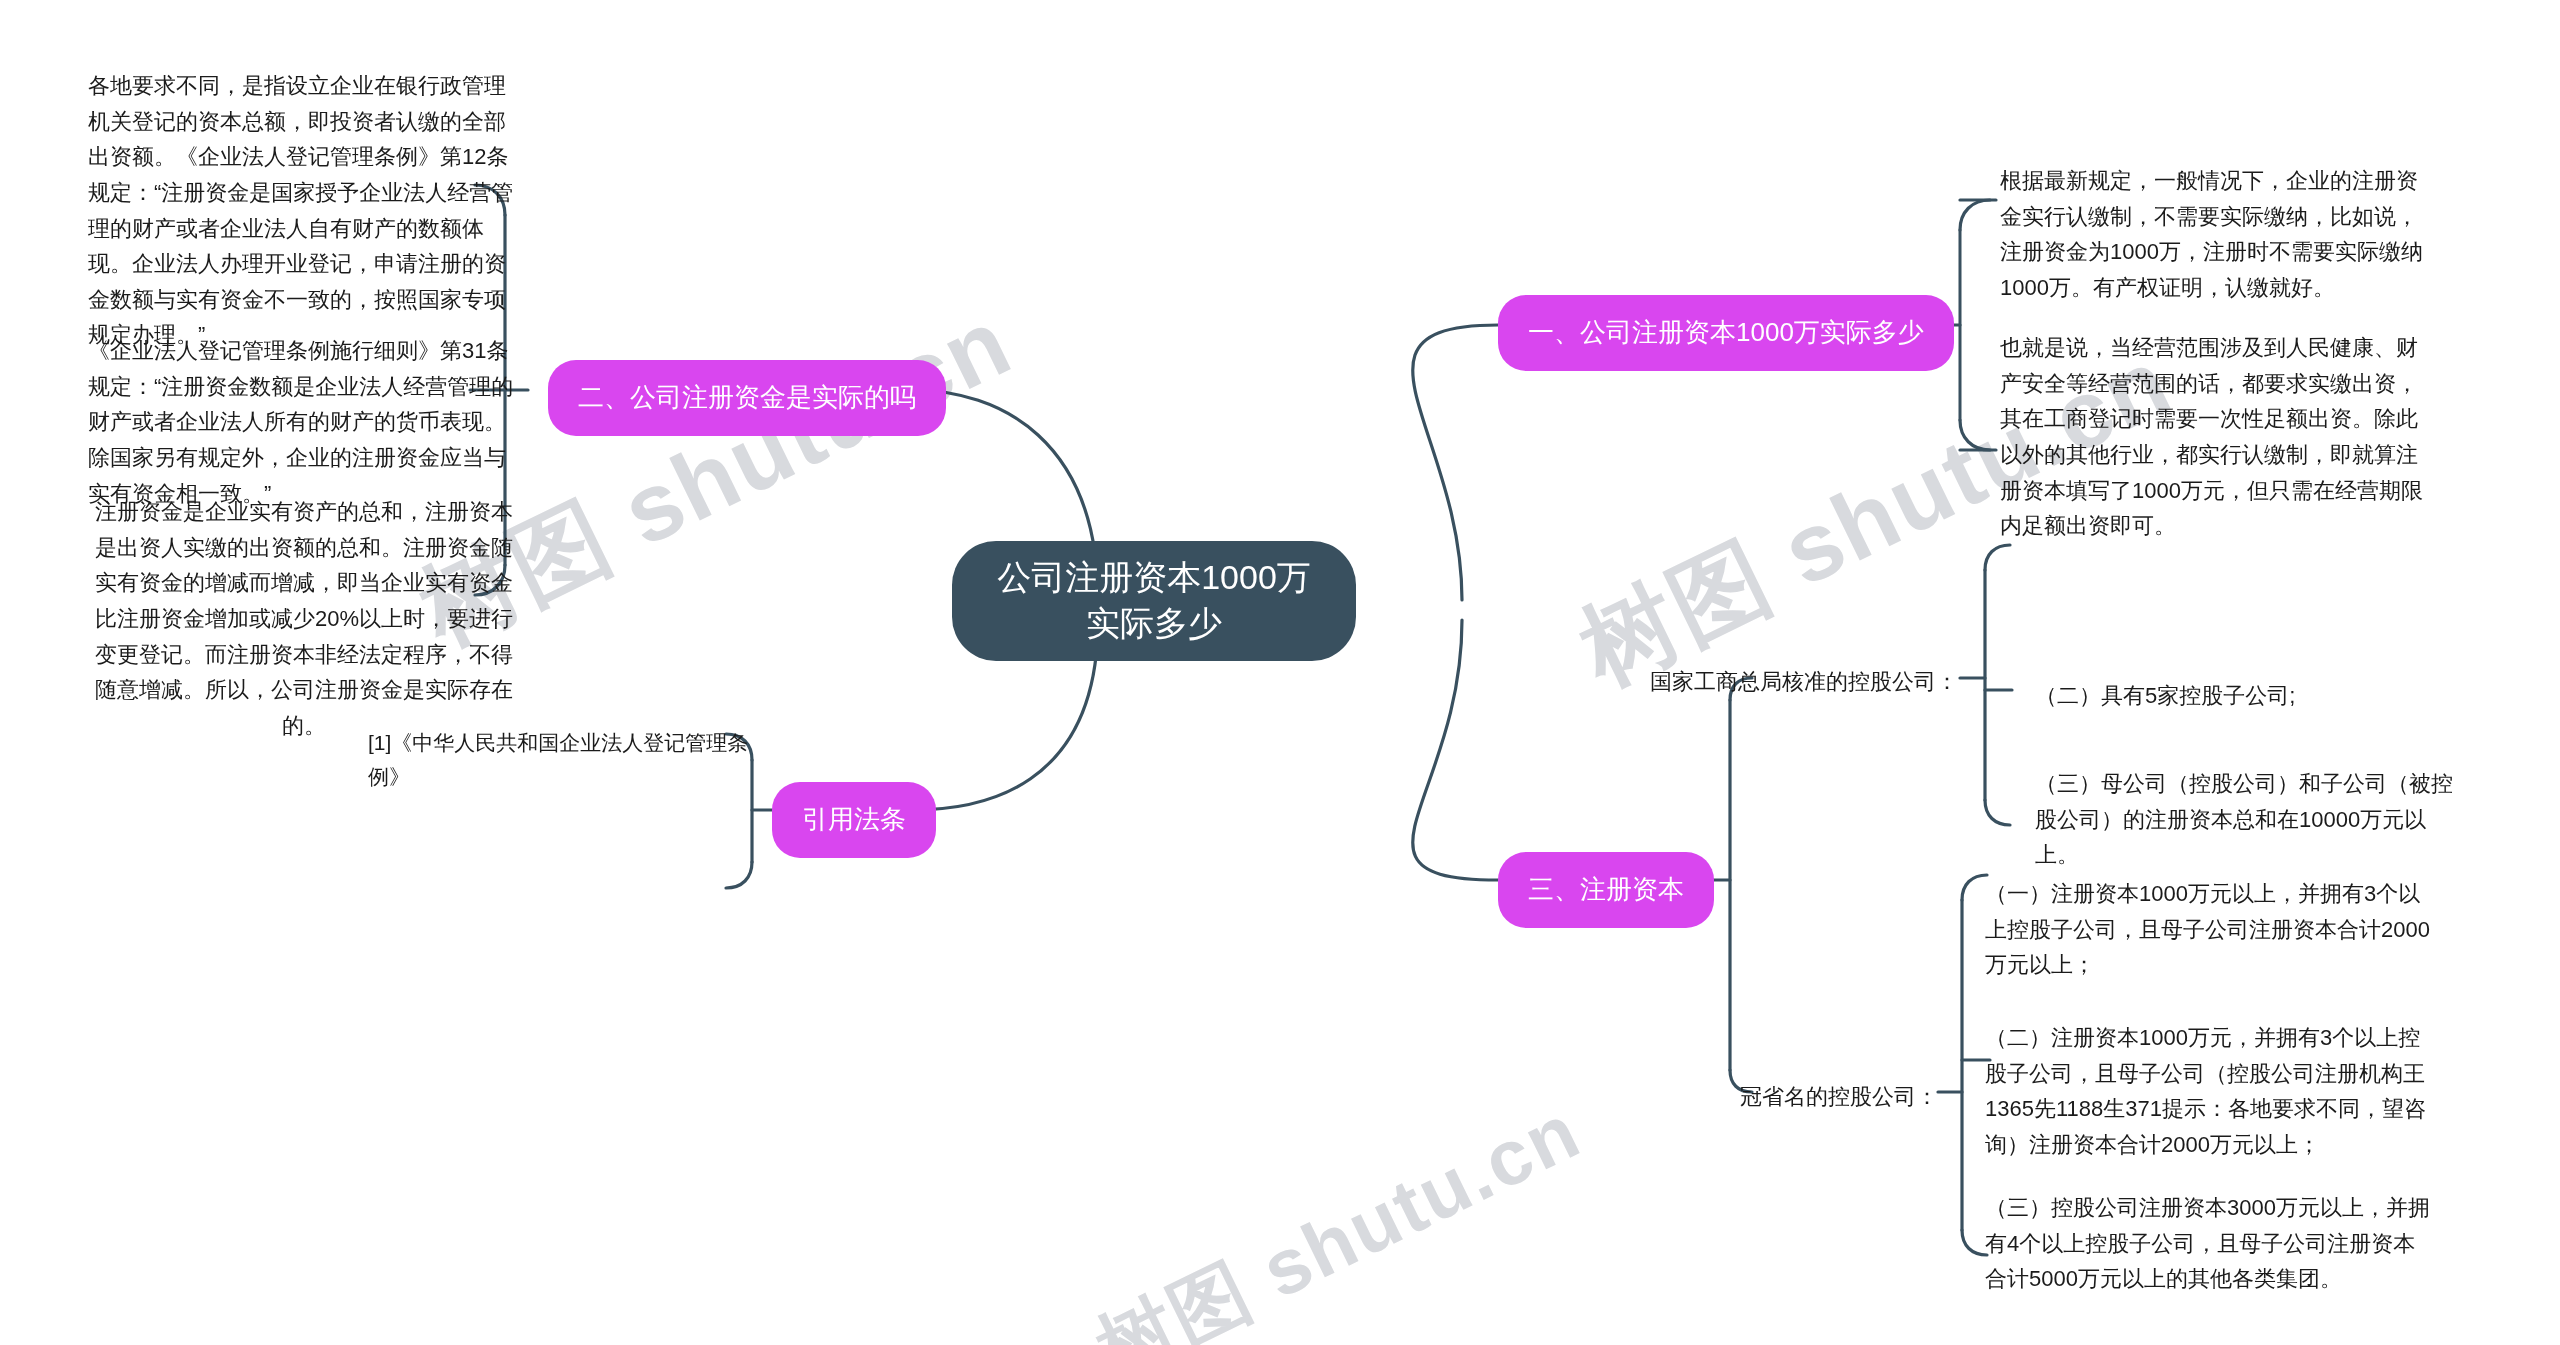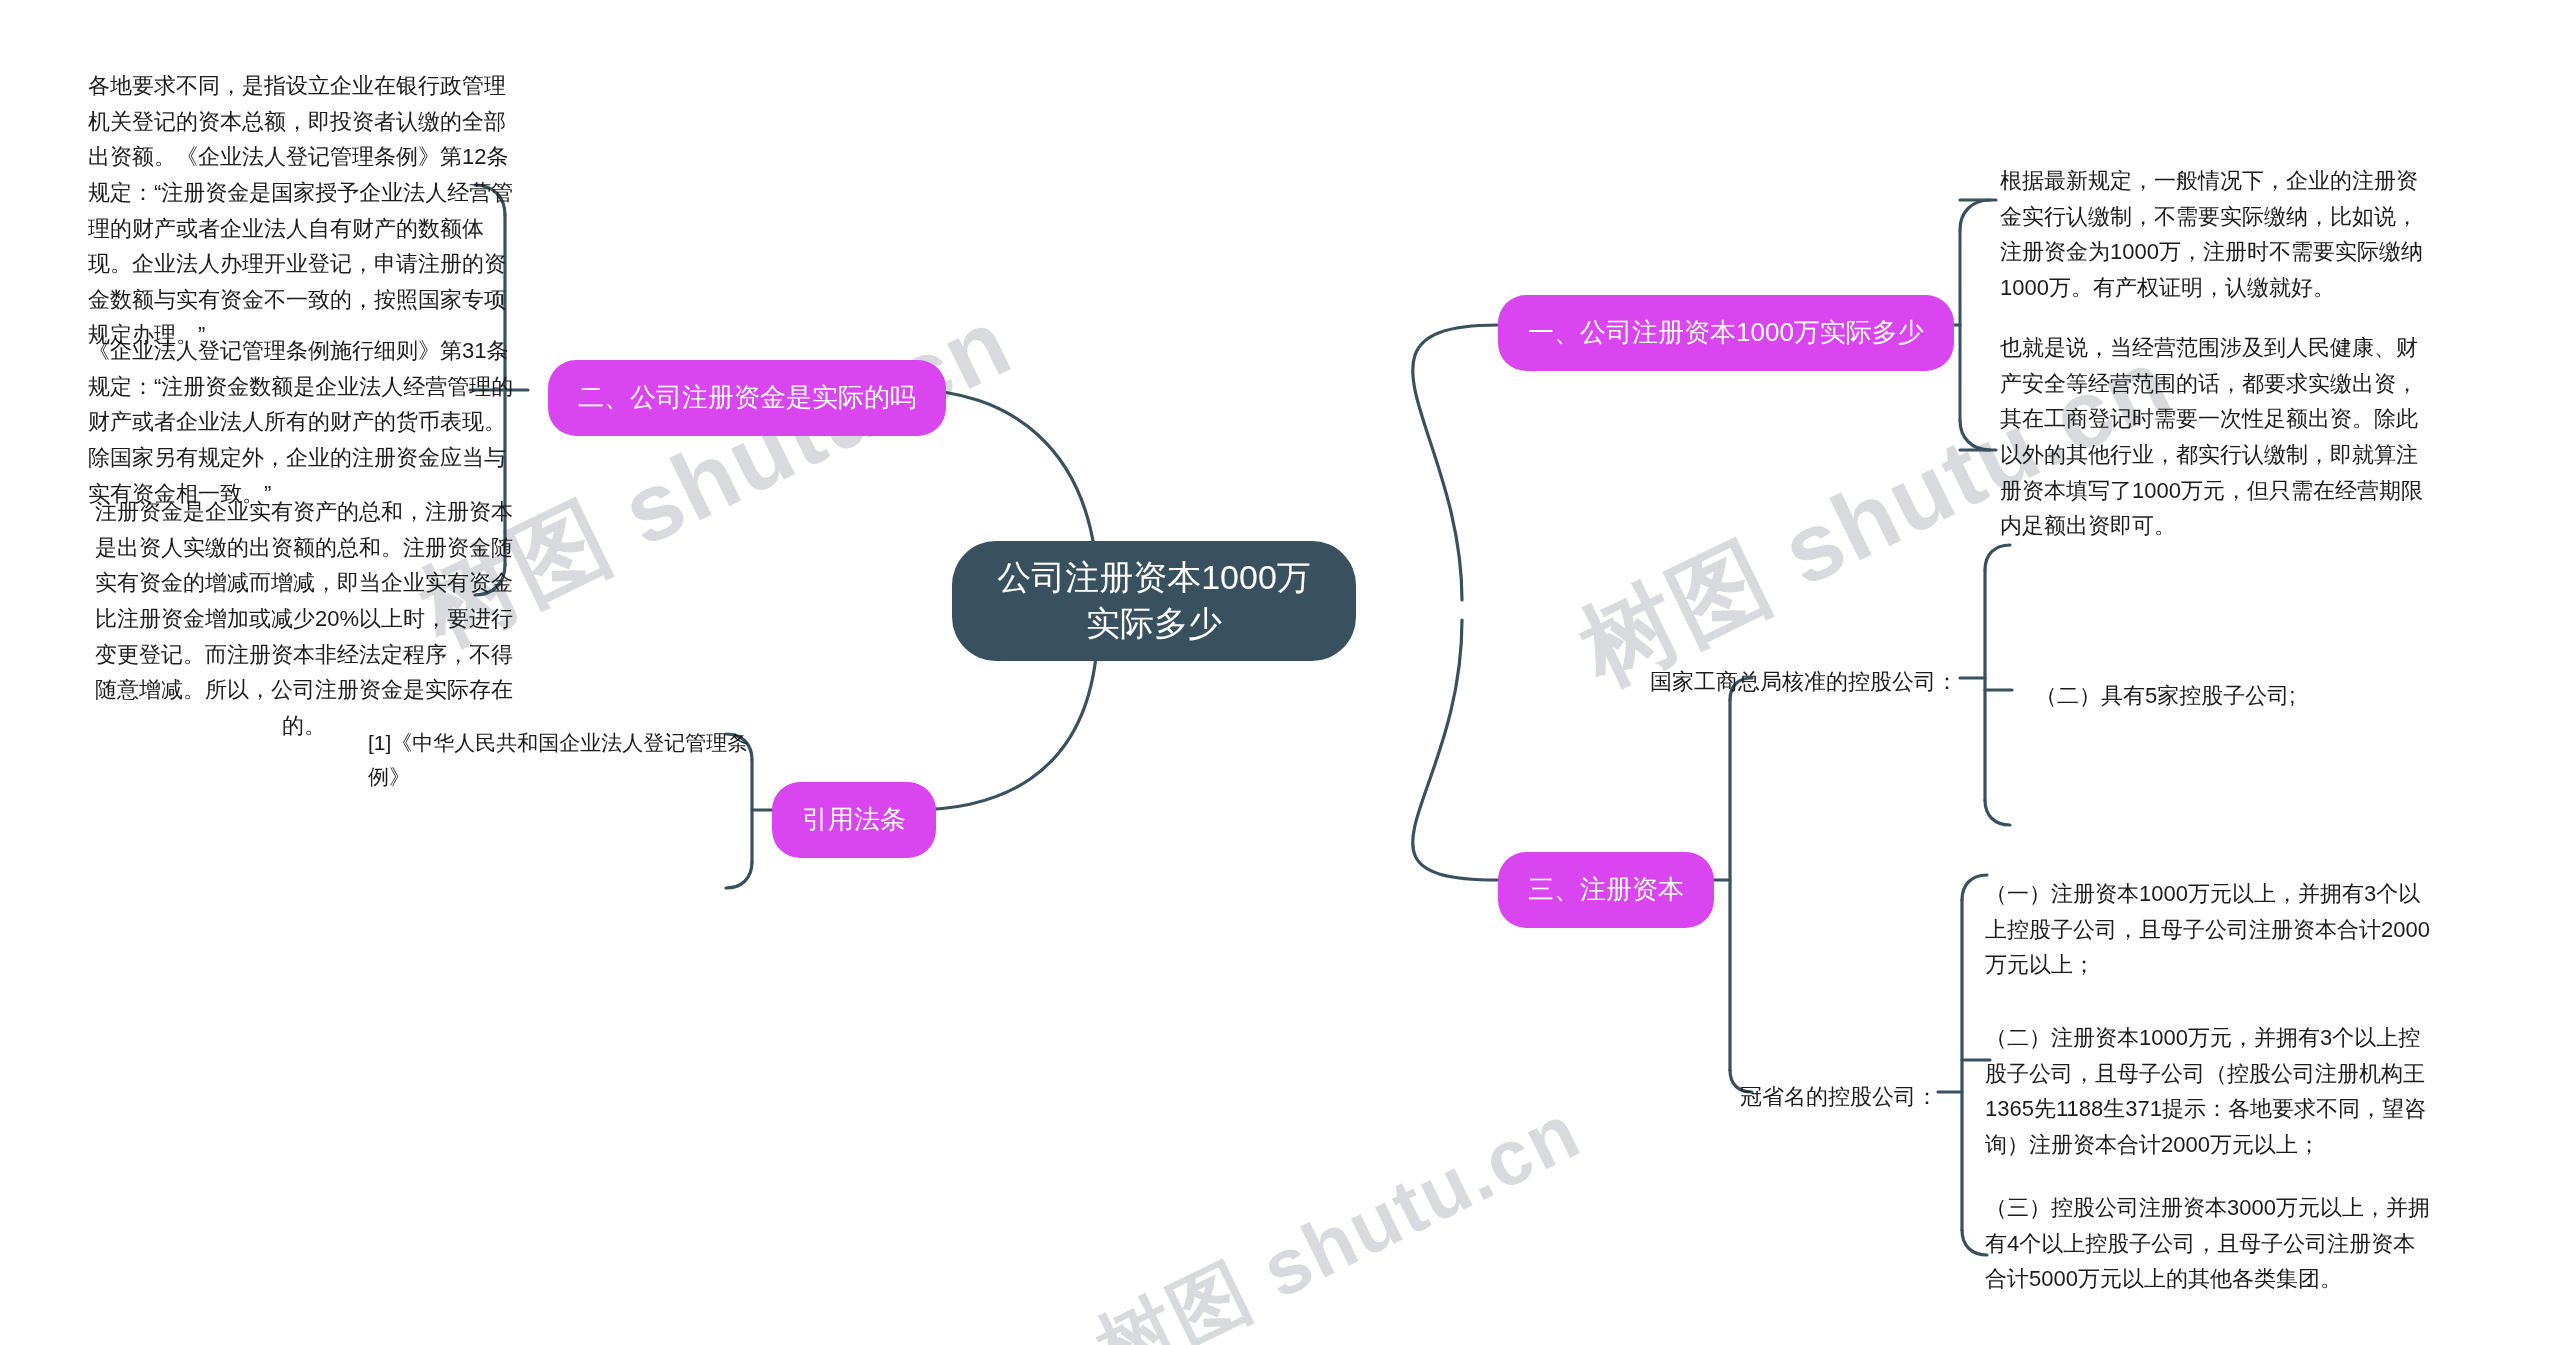--- a/index.html
+++ b/index.html
@@ -169,20 +169,21 @@
 
   <div class="node branch-node" style="left:1498px; top:852px;">三、注册资本</div>
 
   <div class="label-text ta-right" style="left:1450px; top:665px; width:508px;">国家工商总局核准的控股公司：</div>
 
   <div class="label-text ta-right" style="left:1450px; top:1080px; width:488px;">冠省名的控股公司：</div>
 
 
   <div class="leaf-text ta-left" style="left:2035px; top:678px; width:420px;">（二）具有5家控股子公司;</div>
 
+  <div class="leaf-text ta-left" style="left:2035px; top:766px; width:420px;">（三）母公司（控股公司）和子公司（被控股公司）的注册资本总和在10000万元以上。</div>
 
   <div class="leaf-text ta-left" style="left:1985px; top:876px; width:450px;">（一）注册资本1000万元以上，并拥有3个以上控股子公司，且母子公司注册资本合计2000万元以上；</div>
 
   <div class="leaf-text ta-left" style="left:1985px; top:1020px; width:450px;">（二）注册资本1000万元，并拥有3个以上控股子公司，且母子公司（控股公司注册机构王1365先1188生371提示：各地要求不同，望咨询）注册资本合计2000万元以上；</div>
 
   <div class="leaf-text ta-left" style="left:1985px; top:1190px; width:450px;">（三）控股公司注册资本3000万元以上，并拥有4个以上控股子公司，且母子公司注册资本合计5000万元以上的其他各类集团。</div>
 
 </div>
 
 </body></html>

